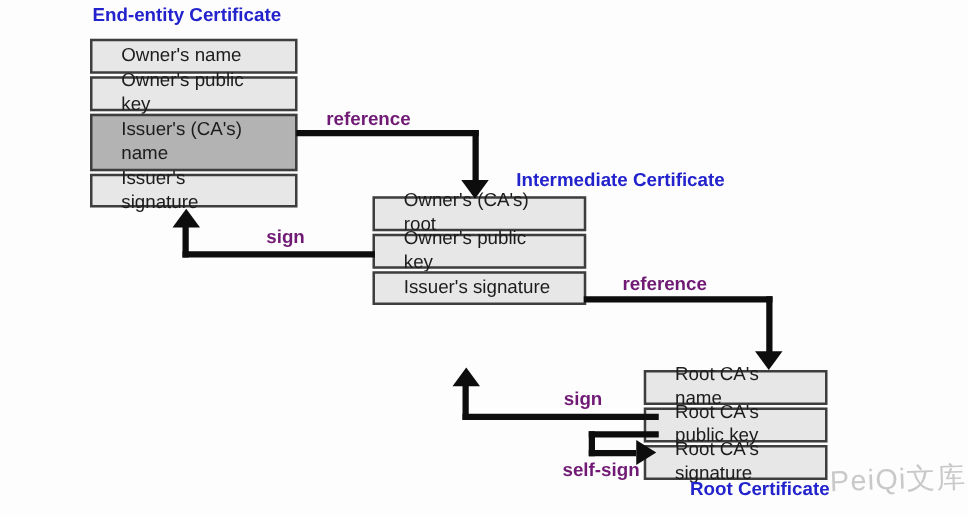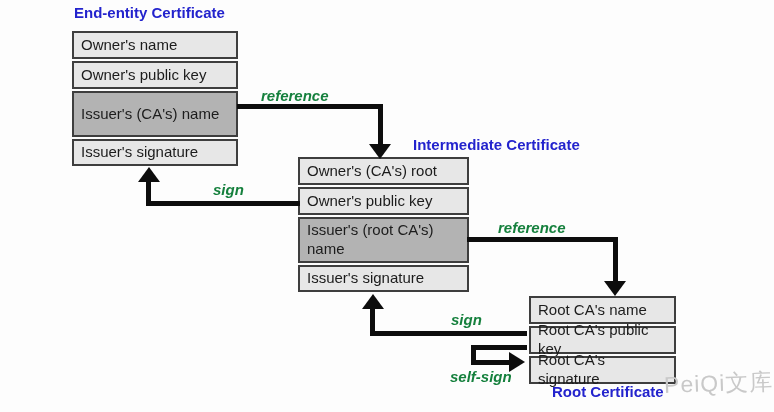--- a/index.html
+++ b/index.html
@@ -11,32 +11,32 @@
   .cert-title {
     position:absolute; font-size:15px; font-weight:bold; color:#2323cd;
     white-space:nowrap;
   }
   .cert-box {
     position:absolute; display:flex; flex-direction:column; gap:2px;
     box-sizing:border-box;
   }
   .cert-row {
     box-sizing:border-box; border:2px solid #3e3e3e; background:#e7e7e7;
-    color:#1c1c1c; font-size:15px; line-height:1.25; padding:2px 7px;
+    color:#1c1c1c; font-size:15px; line-height:1.25; padding:2px 23px;
     display:flex; align-items:center;
   }
   .cert-row.dark { background:#b3b3b3; }
   .seg { position:absolute; background:#0d0d0d; }
   .head { position:absolute; width:0; height:0; }
   .head-down  { border-left:11px solid transparent; border-right:11px solid transparent; border-top:15px solid #0d0d0d; }
   .head-up    { border-left:11px solid transparent; border-right:11px solid transparent; border-bottom:15px solid #0d0d0d; }
   .head-right { border-top:10px solid transparent; border-bottom:10px solid transparent; border-left:16px solid #0d0d0d; }
   .arrow-label {
-    position:absolute; font-size:15px; font-style:italic; font-weight:600;
-    color:#15803d; white-space:nowrap;
+    position:absolute; font-size:15px; font-weight:600;
+    color:#701a75; white-space:nowrap;
   }
   .watermark {
     position:absolute; font-size:23px; color:#c9c9c9; letter-spacing:1px;
     transform:rotate(-2deg); white-space:nowrap;
   }
 </style>
 </head>
 <body>
 
 <div class="stage">
@@ -46,25 +46,24 @@
     <div class="cert-row" style="height:28px;">Owner's name</div>
     <div class="cert-row" style="height:28px;">Owner's public key</div>
     <div class="cert-row dark" style="height:46px;">Issuer's (CA's) name</div>
     <div class="cert-row" style="height:27px;">Issuer's signature</div>
   </div>
 
   <div class="cert-title" style="left:413px; top:136px;">Intermediate Certificate</div>
   <div class="cert-box" style="left:298px; top:157px; width:171px;">
     <div class="cert-row" style="height:28px;">Owner's (CA's) root</div>
     <div class="cert-row" style="height:28px;">Owner's public key</div>
-    <div class="cert-row dark" style="height:46px;">Issuer's (root CA's) name</div>
     <div class="cert-row" style="height:27px;">Issuer's signature</div>
   </div>
 
-  <div class="cert-box" style="left:529px; top:296px; width:147px;">
+  <div class="cert-box" style="left:515px; top:296px; width:147px;">
     <div class="cert-row" style="height:28px;">Root CA's name</div>
     <div class="cert-row" style="height:28px;">Root CA's public key</div>
     <div class="cert-row" style="height:28px;">Root CA's signature</div>
   </div>
   <div class="cert-title" style="left:552px; top:383px;text-align:right;">Root Certificate</div>
 
   <div class="seg" style="left:237px; top:104px; width:146px; height:5px;"></div>
   <div class="seg" style="left:378px; top:104px; width:5px; height:42px;"></div>
   <div class="head head-down" style="left:369px; top:144px;"></div>
   <div class="arrow-label" style="left:261px; top:87px;">reference</div>

